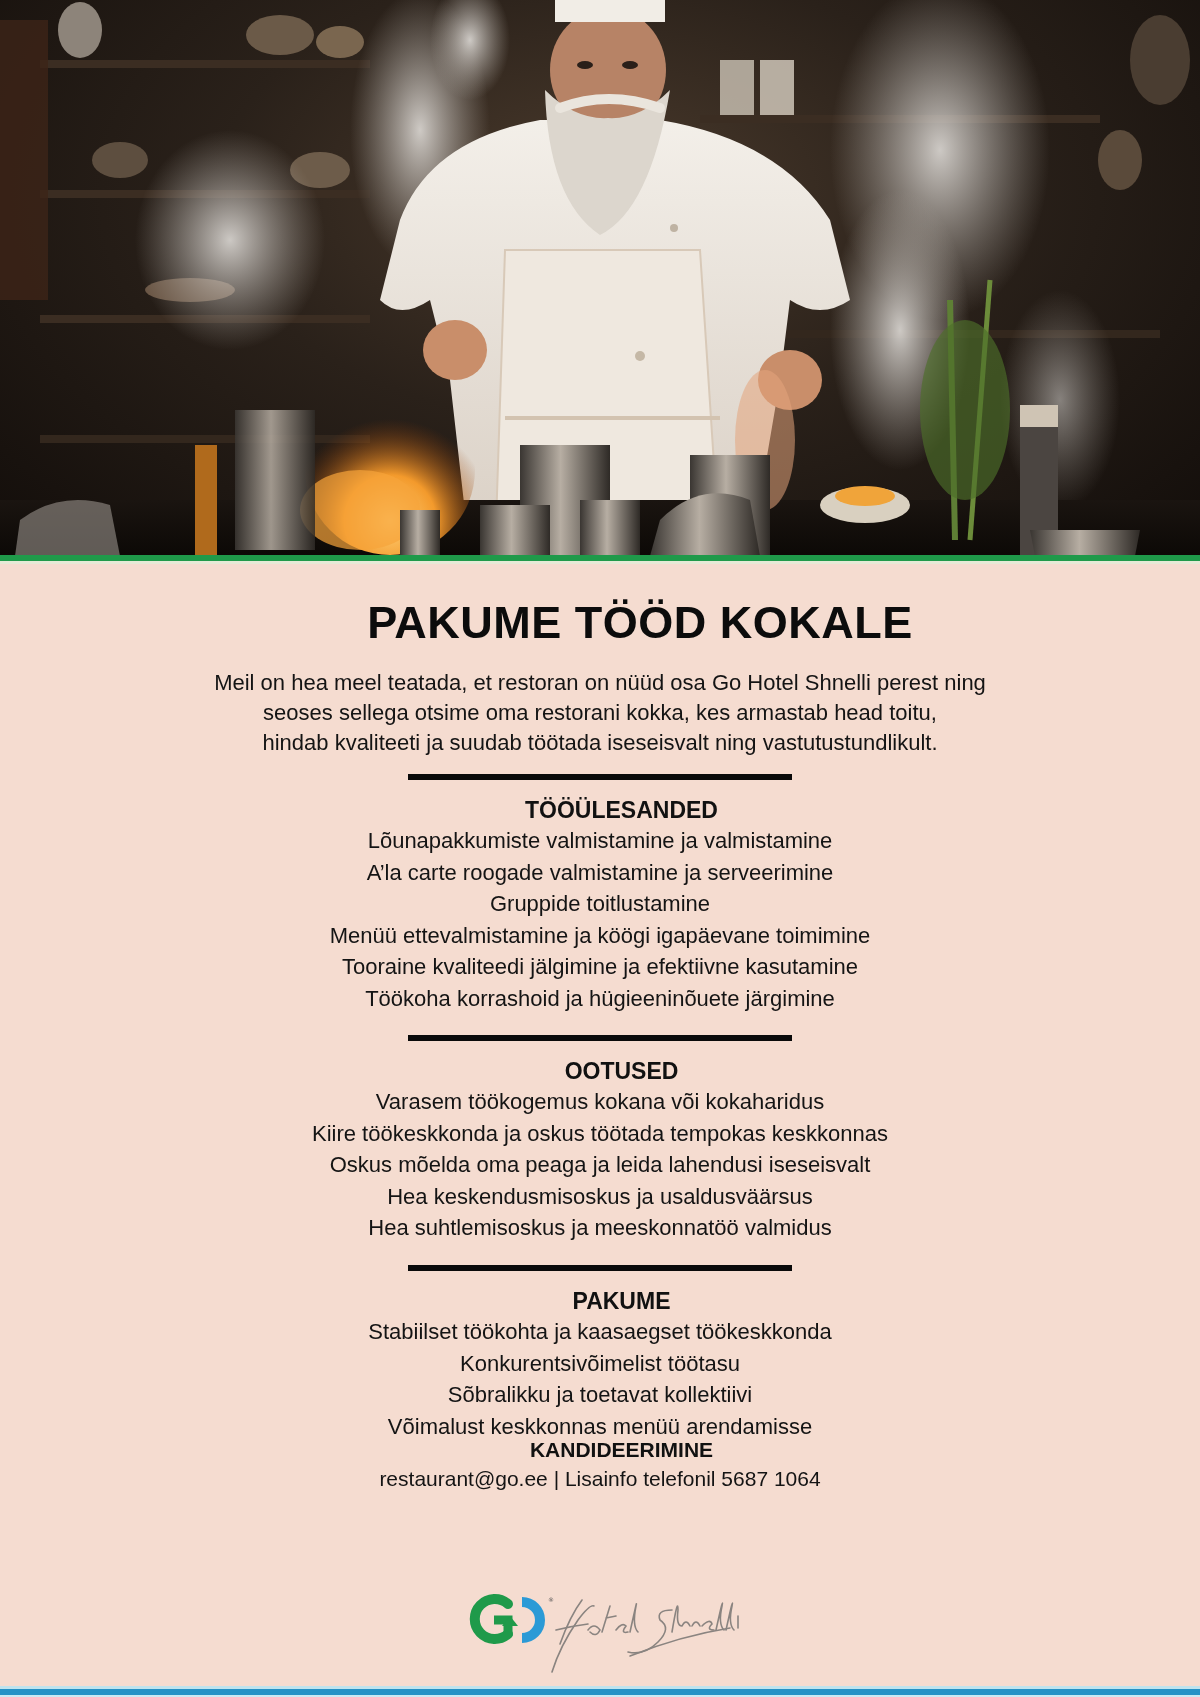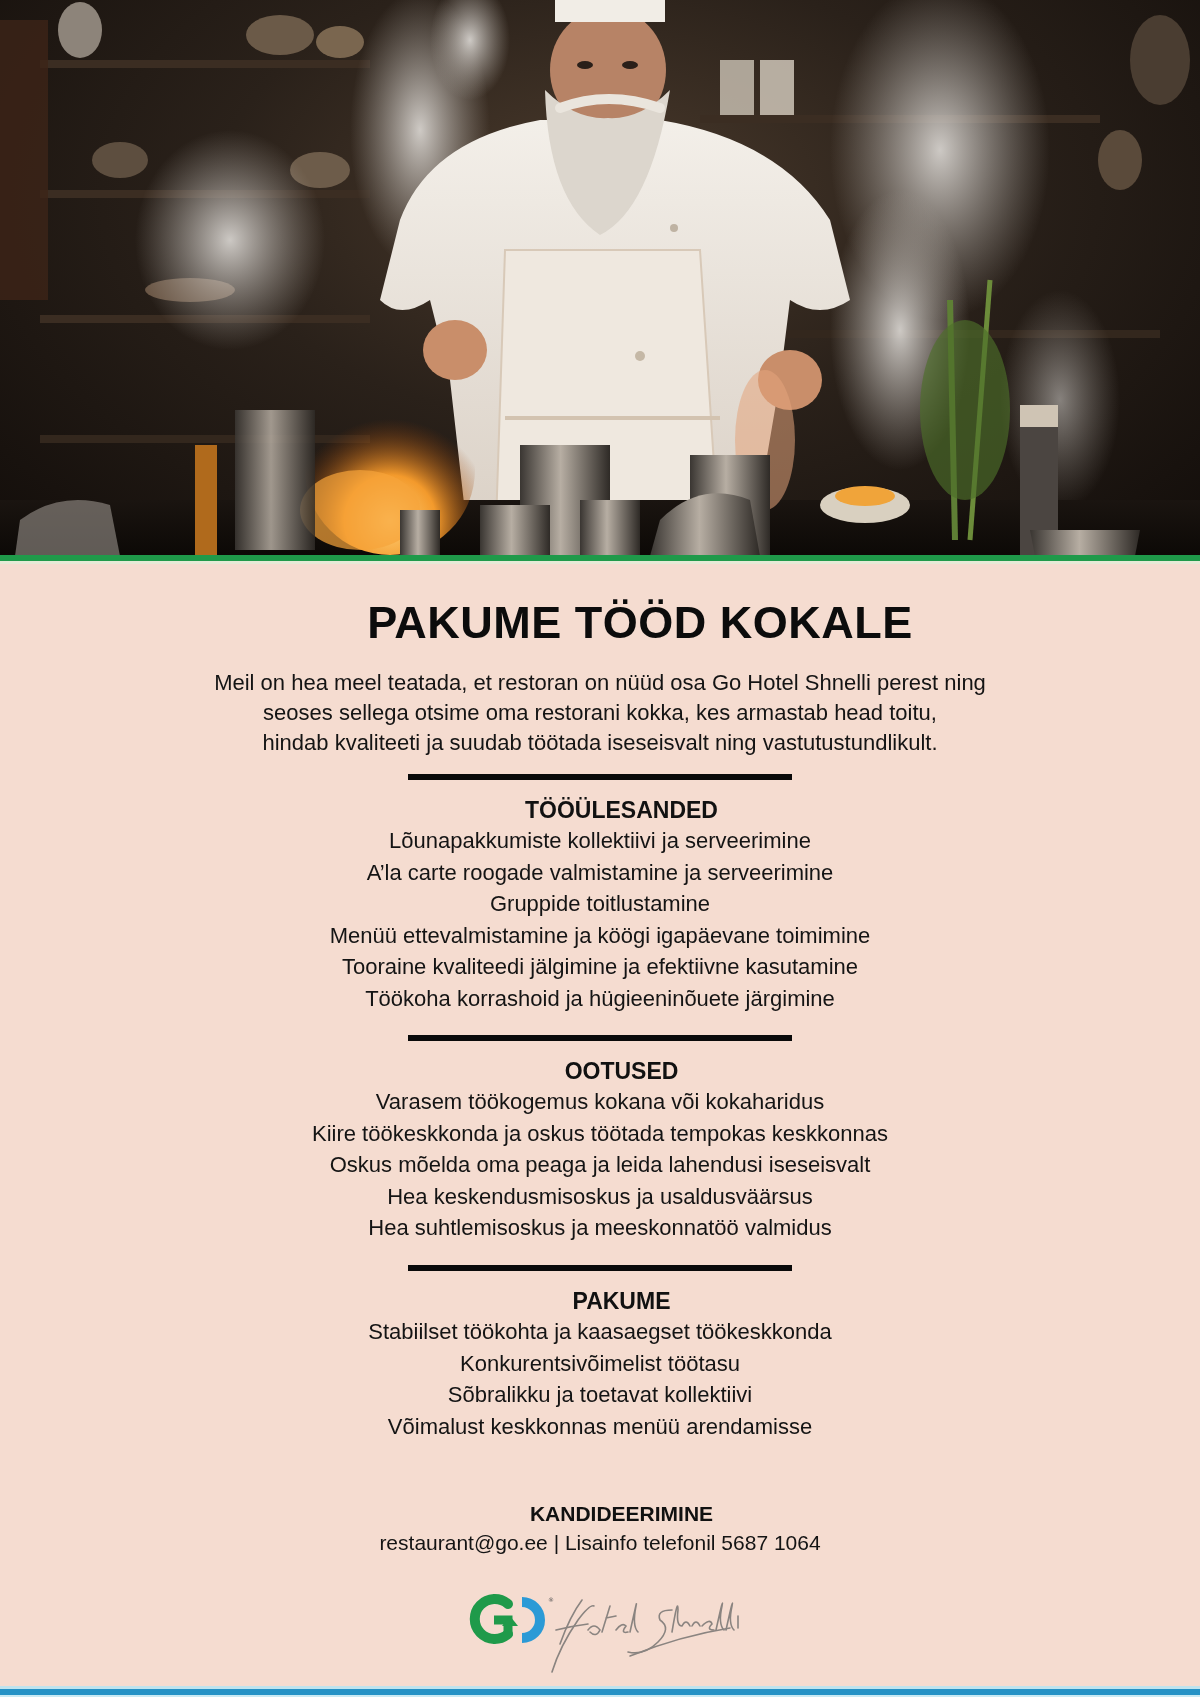--- a/index.html
+++ b/index.html
@@ -183,21 +183,21 @@
   <div class="intro">
     <div>Meil on hea meel teatada, et restoran on nüüd osa Go Hotel Shnelli perest ning</div>
     <div>seoses sellega otsime oma restorani kokka, kes armastab head toitu,</div>
     <div>hindab kvaliteeti ja suudab töötada iseseisvalt ning vastutustundlikult.</div>
   </div>
 
   <div class="divider" style="top:210px"></div>
 
   <div class="section" style="top:231px">
     <h2>TÖÖÜLESANDED</h2>
-    <div class="item">Lõunapakkumiste kollektiivi ja serveerimine</div>
+    <div class="item">Lõunapakkumiste valmistamine ja valmistamine</div>
     <div class="item">A’la carte roogade valmistamine ja serveerimine</div>
     <div class="item">Gruppide toitlustamine</div>
     <div class="item">Menüü ettevalmistamine ja köögi igapäevane toimimine</div>
     <div class="item">Tooraine kvaliteedi jälgimine ja efektiivne kasutamine</div>
     <div class="item">Töökoha korrashoid ja hügieeninõuete järgimine</div>
   </div>
 
   <div class="divider" style="top:471px"></div>
 
   <div class="section" style="top:492px">
@@ -212,21 +212,21 @@
   <div class="divider" style="top:701px"></div>
 
   <div class="section" style="top:722px">
     <h2>PAKUME</h2>
     <div class="item">Stabiilset töökohta ja kaasaegset töökeskkonda</div>
     <div class="item">Konkurentsivõimelist töötasu</div>
     <div class="item">Sõbralikku ja toetavat kollektiivi</div>
     <div class="item">Võimalust keskkonnas menüü arendamisse</div>
   </div>
 
-  <div class="section contact" style="top:936px">
+  <div class="section contact" style="top:872px">
     <h2>KANDIDEERIMINE</h2>
     <div class="line">
       <span>restaurant@go.ee</span><span style="white-space:pre"> | </span><span>Lisainfo telefonil 5687 1064</span>
     </div>
   </div>
 </div>
 
 <div class="logo">
   <svg width="300" height="90" viewBox="0 0 300 90">
 

